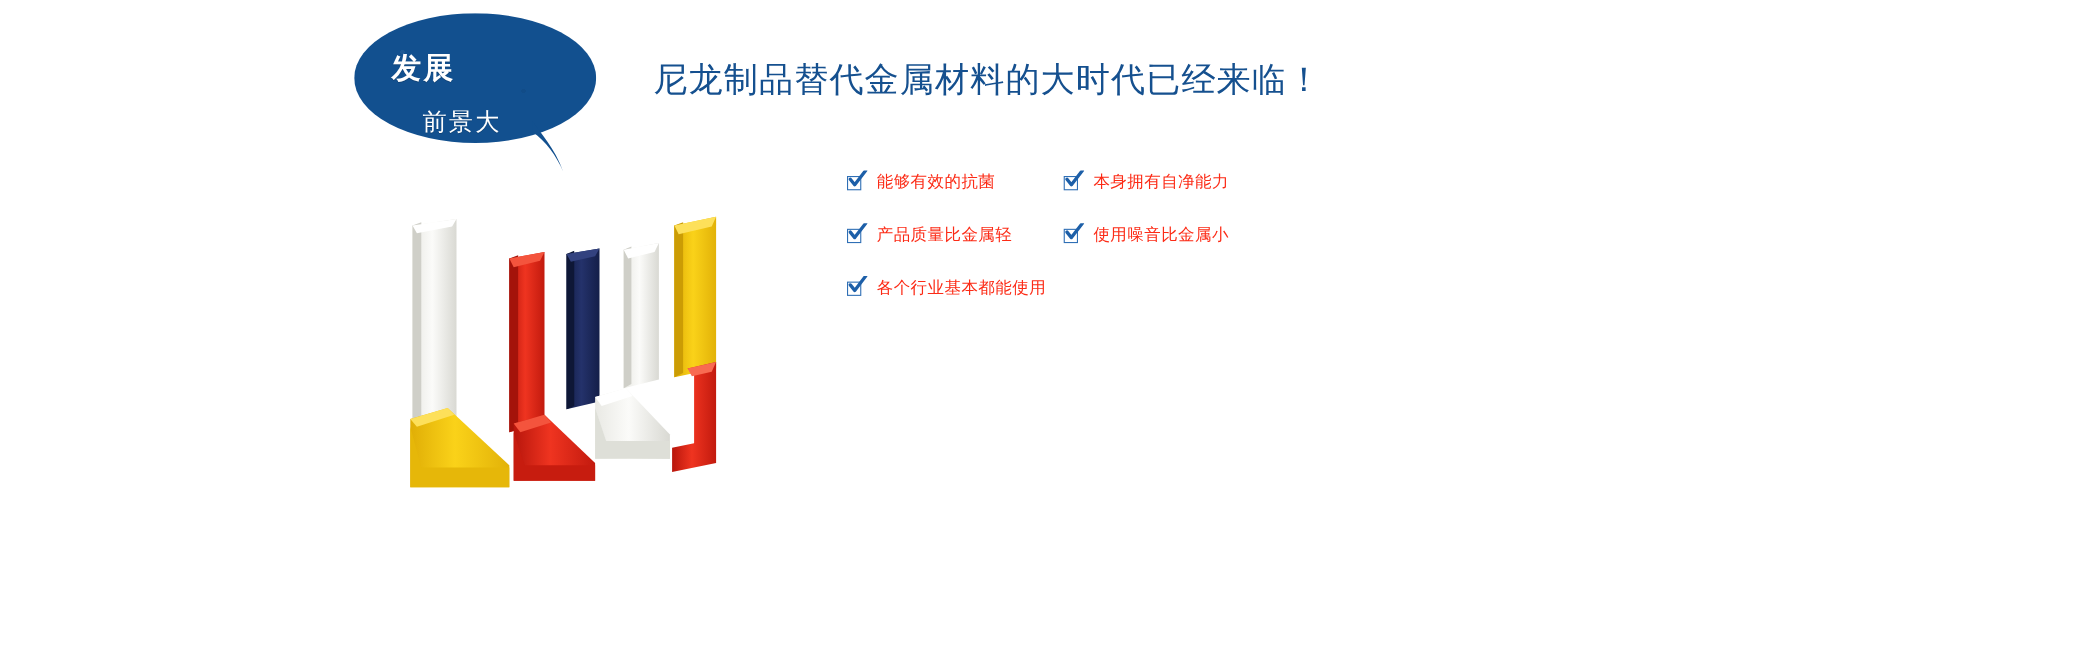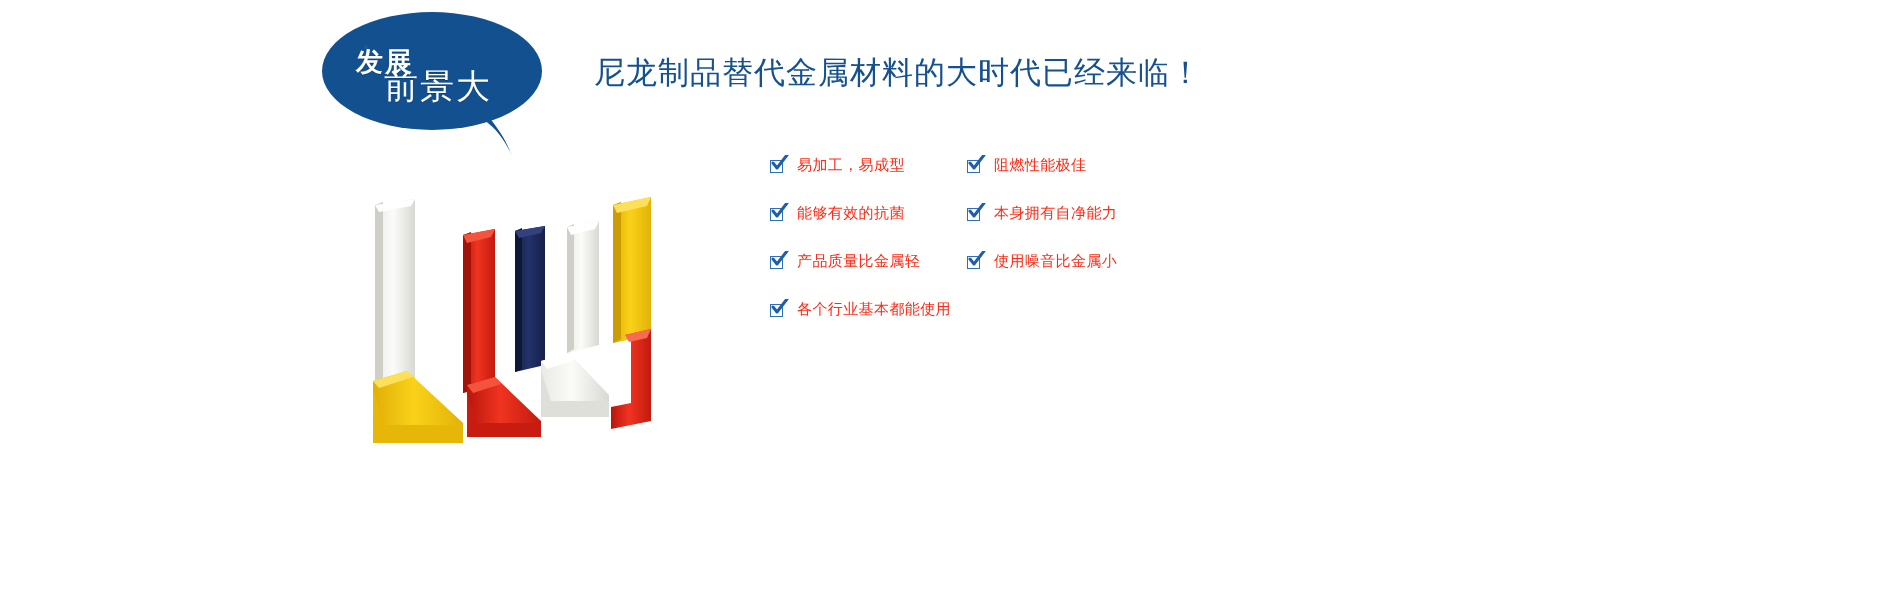--- a/index.html
+++ b/index.html
@@ -26,21 +26,21 @@
   #bubble-tail {
     position:absolute; left:160px; top:96px; width:30px; height:48px;
   }
   #bubble-tail svg { display:block; }
   .bubble-line {
     position:absolute; color:#ffffff; white-space:nowrap;
     font-size:27px; font-weight:400; letter-spacing:2px;
     text-shadow:0 1px 0 rgba(0,0,0,.18);
   }
   #bubble-line-1 { left:34px; top:32px;font-weight:bold; }
-  #bubble-line-2 { left:62px; top:52px; font-size:34px; }
+  #bubble-line-2 { left:62px; top:84px; font-size:22px; }
 
   
   #headline {
     position:absolute; left:594px; top:52px;
     font-size:31px; font-weight:400; color:#15508f;
     letter-spacing:1px; white-space:nowrap;
   }
 
   
   #photo { position:absolute; left:355px; top:185px; width:345px; height:275px; }
@@ -156,89 +156,69 @@
         <polygon points="270,150 296,144 296,236 256,244 256,222 276,218 276,156" fill="url(#gR)"></polygon>
         <polygon points="270,150 296,144 292,153 274,157" fill="#f86b52"></polygon>
       </g>
     </svg>
   </div>
 
   <div id="bullets">
 
 
 
+
     <div class="brow">
       <div class="bitem col1">
         <span class="chk">
           <span class="box"></span>
           <svg class="tick" viewBox="0 0 18 18">
               <path d="M2,8 L6,13 L16,0" fill="none" stroke="#1d5fa8" stroke-width="3" stroke-linecap="round" stroke-linejoin="round"></path>
             </svg>
         </span>
-        <span class="btext">易加工，易成型</span>
+        <span class="btext">能够有效的抗菌</span>
       </div>
       <div class="bitem col2">
         <span class="chk">
           <span class="box"></span>
           <svg class="tick" viewBox="0 0 18 18">
               <path d="M2,8 L6,13 L16,0" fill="none" stroke="#1d5fa8" stroke-width="3" stroke-linecap="round" stroke-linejoin="round"></path>
             </svg>
         </span>
-        <span class="btext">阻燃性能极佳</span>
+        <span class="btext">本身拥有自净能力</span>
       </div>
     </div>
 
     <div class="brow">
       <div class="bitem col1">
         <span class="chk">
           <span class="box"></span>
           <svg class="tick" viewBox="0 0 18 18">
               <path d="M2,8 L6,13 L16,0" fill="none" stroke="#1d5fa8" stroke-width="3" stroke-linecap="round" stroke-linejoin="round"></path>
             </svg>
         </span>
-        <span class="btext">能够有效的抗菌</span>
+        <span class="btext">产品质量比金属轻</span>
       </div>
       <div class="bitem col2">
         <span class="chk">
           <span class="box"></span>
           <svg class="tick" viewBox="0 0 18 18">
               <path d="M2,8 L6,13 L16,0" fill="none" stroke="#1d5fa8" stroke-width="3" stroke-linecap="round" stroke-linejoin="round"></path>
             </svg>
         </span>
-        <span class="btext">本身拥有自净能力</span>
+        <span class="btext">使用噪音比金属小</span>
       </div>
     </div>
 
     <div class="brow">
       <div class="bitem col1">
         <span class="chk">
           <span class="box"></span>
           <svg class="tick" viewBox="0 0 18 18">
               <path d="M2,8 L6,13 L16,0" fill="none" stroke="#1d5fa8" stroke-width="3" stroke-linecap="round" stroke-linejoin="round"></path>
             </svg>
         </span>
-        <span class="btext">产品质量比金属轻</span>
-      </div>
-      <div class="bitem col2">
-        <span class="chk">
-          <span class="box"></span>
-          <svg class="tick" viewBox="0 0 18 18">
-              <path d="M2,8 L6,13 L16,0" fill="none" stroke="#1d5fa8" stroke-width="3" stroke-linecap="round" stroke-linejoin="round"></path>
-            </svg>
-        </span>
-        <span class="btext">使用噪音比金属小</span>
-      </div>
-    </div>
-
-    <div class="brow">
-      <div class="bitem col1">
-        <span class="chk">
-          <span class="box"></span>
-          <svg class="tick" viewBox="0 0 18 18">
-              <path d="M2,8 L6,13 L16,0" fill="none" stroke="#1d5fa8" stroke-width="3" stroke-linecap="round" stroke-linejoin="round"></path>
-            </svg>
-        </span>
         <span class="btext">各个行业基本都能使用</span>
       </div>
     </div>
 
   </div>
 </div>
 
 </body></html>

